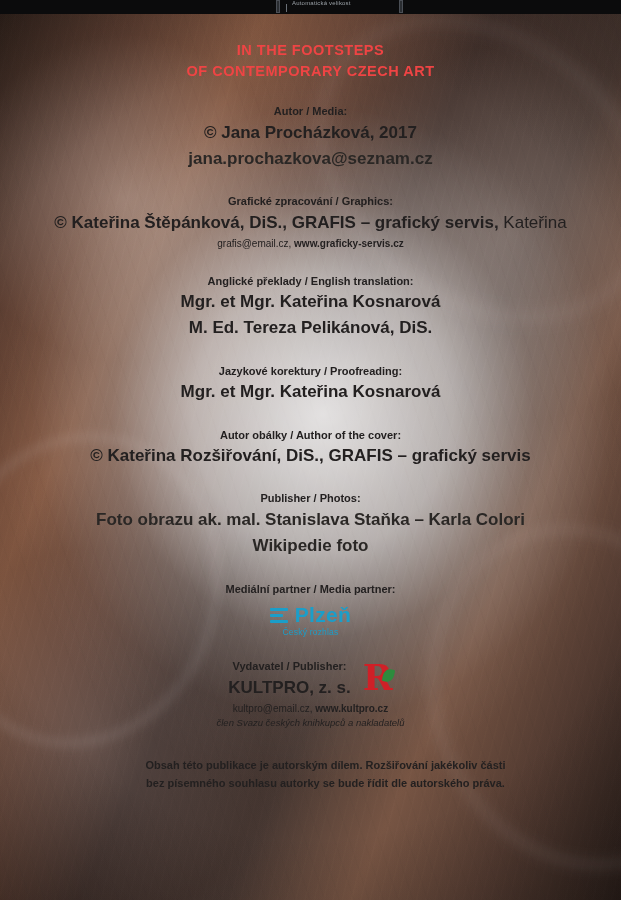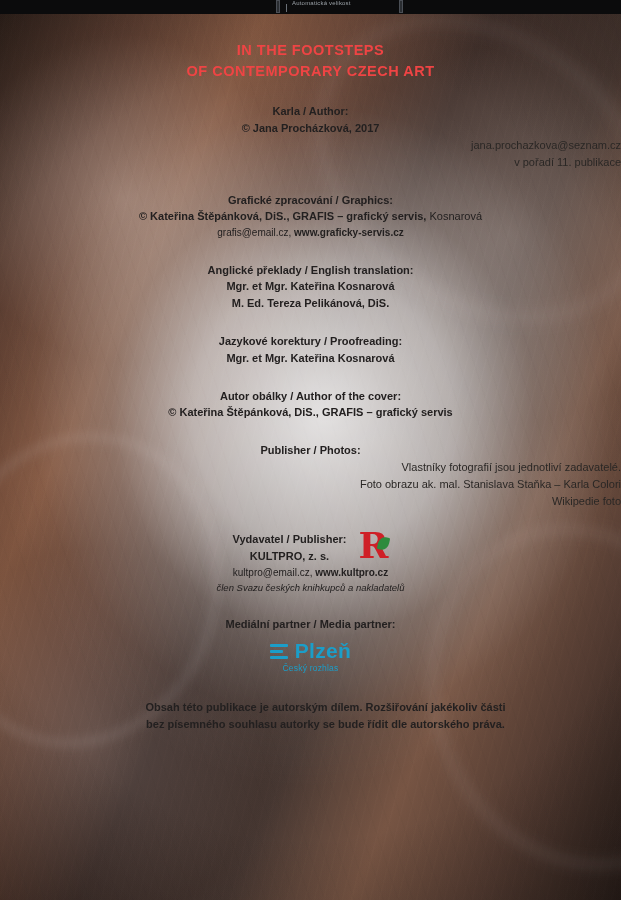--- a/index.html
+++ b/index.html
@@ -146,29 +146,28 @@
   }
 
   .section { margin-top: 21px; }
   .sec-head {
     font-size: 11px;
     font-weight: 700;
     color: #232020;
     line-height: 1.5;
   }
   .sec-line {
-    font-size: 11px;
+    font-size: 17px;
     font-weight: 700;
     color: #232020;
     line-height: 1.55;
   }
   .sec-line.reg {
-    font-weight: 400;
+    font-weight: 700;
     color: #2a2725;
-    text-align: right;
   }
   .sec-line.small {
     font-size: 10px;
   }
   .sec-line.italic {
     font-style: italic;
     font-size: 9.5px;
     font-weight: 400;
   }
   .mixed b { font-weight: 700; text-align: center; }
@@ -294,89 +293,87 @@
 
   <div class="content">
 
 
     <div class="subtitle-block">
       <div class="subtitle-line">IN THE FOOTSTEPS</div>
       <div class="subtitle-line">OF CONTEMPORARY CZECH ART</div>
     </div>
 
     <div class="section">
-      <div class="sec-head">Karla / Author:</div>
+      <div class="sec-head">Autor / Media:</div>
       <div class="sec-line">© Jana Procházková, 2017</div>
       <div class="sec-line reg">jana.prochazkova@seznam.cz</div>
-      <div class="sec-line reg">v pořadí 11. publikace</div>
     </div>
 
     <div class="section">
       <div class="sec-head">Grafické zpracování / Graphics:</div>
       <div class="sec-line mixed">
-        <b>© Kateřina Štěpánková, DiS., GRAFIS – grafický servis,</b><span class="reg"> Kosnarová</span>
+        <b>© Kateřina Štěpánková, DiS., GRAFIS – grafický servis,</b><span class="reg"> Kateřina</span>
       </div>
       <div class="sec-line small mixed">
         <span class="reg email-link">grafis@email.cz,</span><b class="bold-link"> www.graficky-servis.cz</b>
       </div>
     </div>
 
     <div class="section">
       <div class="sec-head">Anglické překlady / English translation:</div>
       <div class="sec-line">Mgr. et Mgr. Kateřina Kosnarová</div>
       <div class="sec-line">M. Ed. Tereza Pelikánová, DiS.</div>
     </div>
 
     <div class="section">
       <div class="sec-head">Jazykové korektury / Proofreading:</div>
       <div class="sec-line">Mgr. et Mgr. Kateřina Kosnarová</div>
     </div>
 
     <div class="section">
       <div class="sec-head">Autor obálky / Author of the cover:</div>
-      <div class="sec-line">© Kateřina Štěpánková, DiS., GRAFIS – grafický servis</div>
+      <div class="sec-line">© Kateřina Rozšiřování, DiS., GRAFIS – grafický servis</div>
     </div>
 
     <div class="section">
       <div class="sec-head">Publisher / Photos:</div>
-      <div class="sec-line reg">Vlastníky fotografií jsou jednotliví zadavatelé.</div>
       <div class="sec-line reg">Foto obrazu ak. mal. Stanislava Staňka – Karla Colori</div>
       <div class="sec-line reg">Wikipedie foto</div>
+    </div>
+
+    <div class="section">
+      <div class="sec-head">Mediální partner / Media partner:</div>
+      <div class="plzen">
+        <span class="bars">
+          <i class="b1"></i>
+            <i class="b2"></i>
+            <i class="b3"></i>
+        </span>
+        <span class="pl-text">Plzeň</span>
+      </div>
+      <div class="plzen-sub">Český rozhlas</div>
     </div>
 
     <div class="section">
       <div class="pub-row">
         <div class="pub-texts">
           <div class="sec-head">Vydavatel / Publisher:</div>
           <div class="sec-line">KULTPRO, z. s.</div>
         </div>
         <div class="r-logo">
           <span class="r-glyph">R</span>
           <span class="r-leaf"></span>
         </div>
       </div>
       <div class="sec-line small mixed">
         <span class="reg email-link">kultpro@email.cz,</span><b class="bold-link"> www.kultpro.cz</b>
       </div>
       <div class="sec-line italic">člen Svazu českých knihkupců a nakladatelů</div>
     </div>
 
-    <div class="section">
-      <div class="sec-head">Mediální partner / Media partner:</div>
-      <div class="plzen">
-        <span class="bars">
-          <i class="b1"></i>
-            <i class="b2"></i>
-            <i class="b3"></i>
-        </span>
-        <span class="pl-text">Plzeň</span>
-      </div>
-      <div class="plzen-sub">Český rozhlas</div>
-    </div>
-
     <div class="footer">
       <div class="f-line">Obsah této publikace je autorským dílem. Rozšiřování jakékoliv části</div>
       <div class="f-line">bez písemného souhlasu autorky se bude řídit dle autorského práva.</div>
 
     </div>
 
   </div>
 </div>
 
 </body></html>

